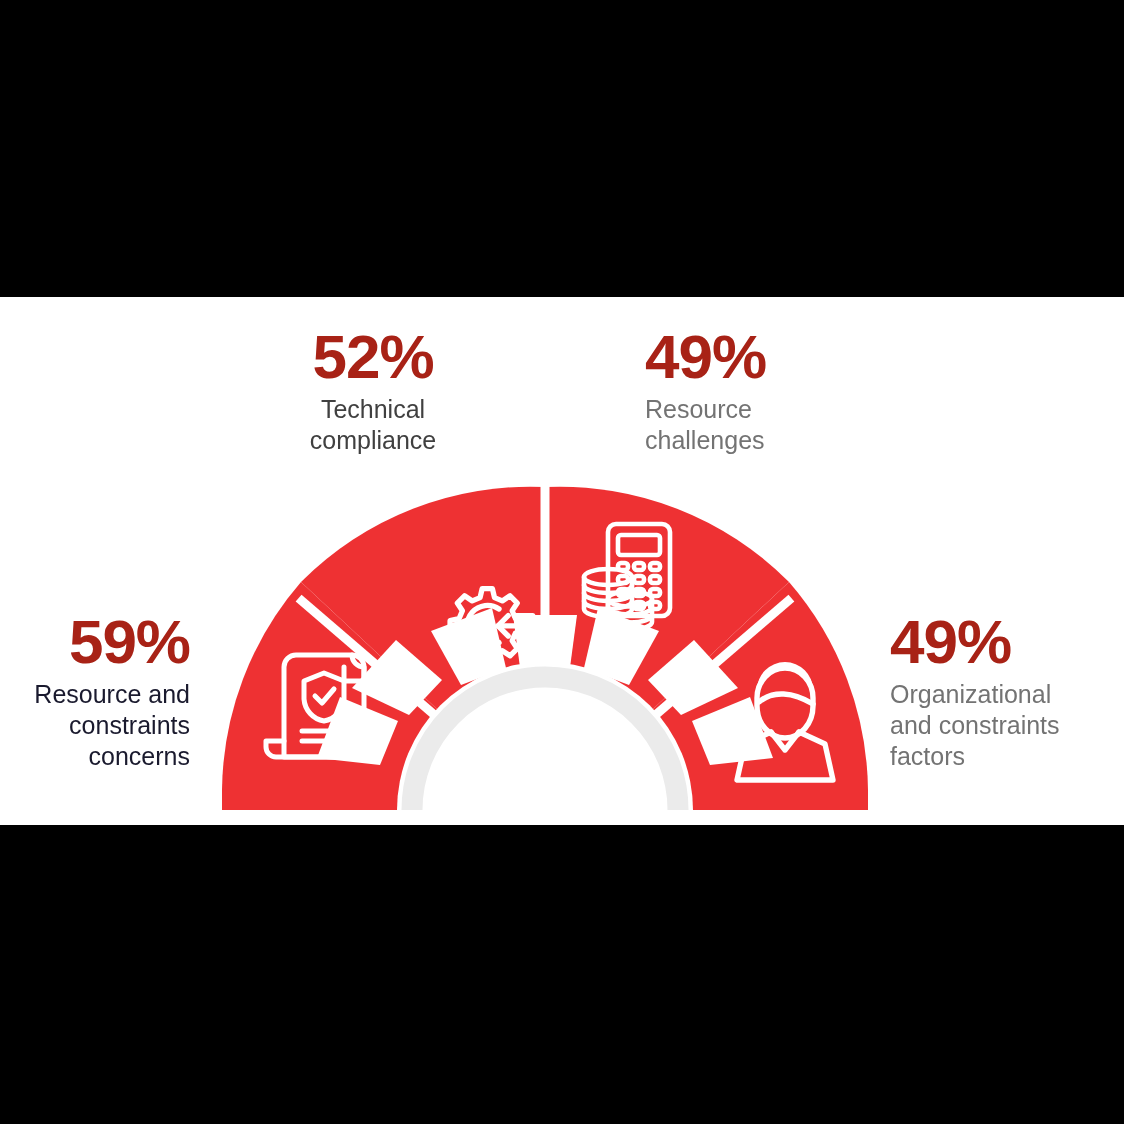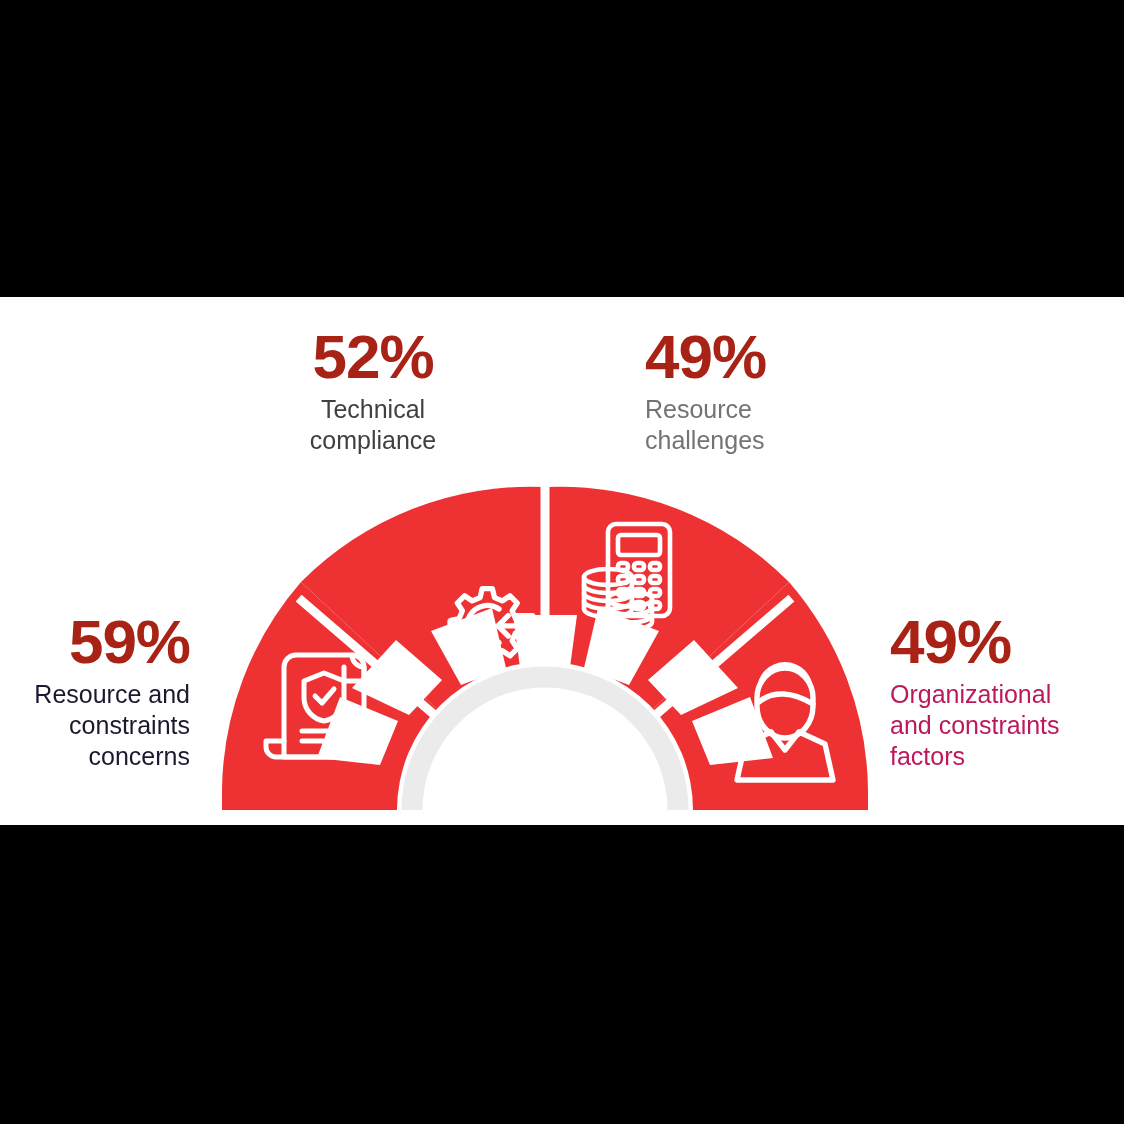--- a/index.html
+++ b/index.html
@@ -216,21 +216,21 @@
       <div class="pct" style="color: rgb(168, 34, 22);">59%</div>
       <div class="lbl" style="color: rgb(26, 26, 46);">
         <span>Resource and</span><br>
         <span>constraints</span><br>
         <span>concerns</span>
       </div>
     </div>
 
     <div class="callout" id="callout-organizational">
       <div class="pct" style="color: rgb(168, 34, 22);">49%</div>
-      <div class="lbl" style="color: #be185d;">
+      <div class="lbl" style="color: #737373;">
         <span>Organizational</span><br>
         <span>and constraints</span><br>
         <span>factors</span>
       </div>
     </div>
 
   </div>
 </div>
 
 </body></html>

